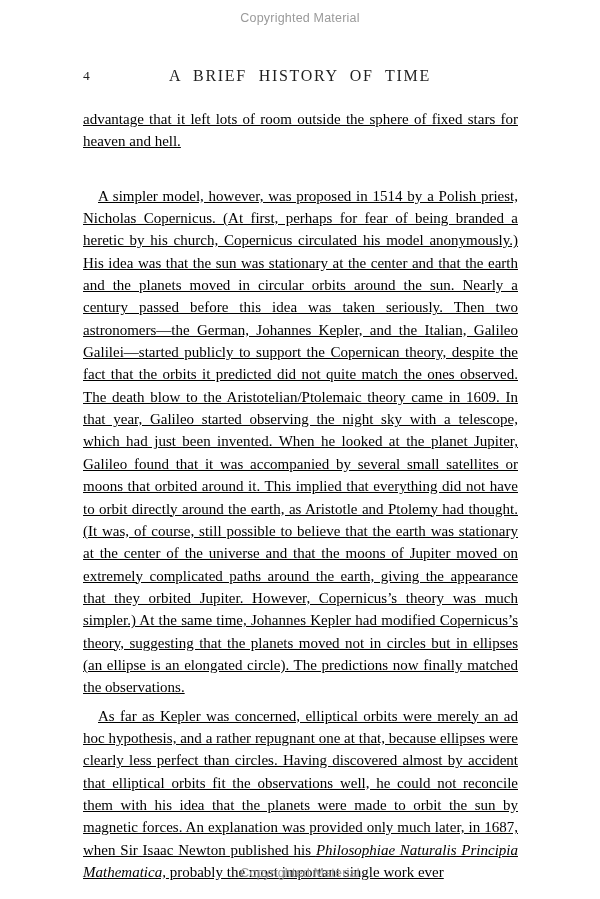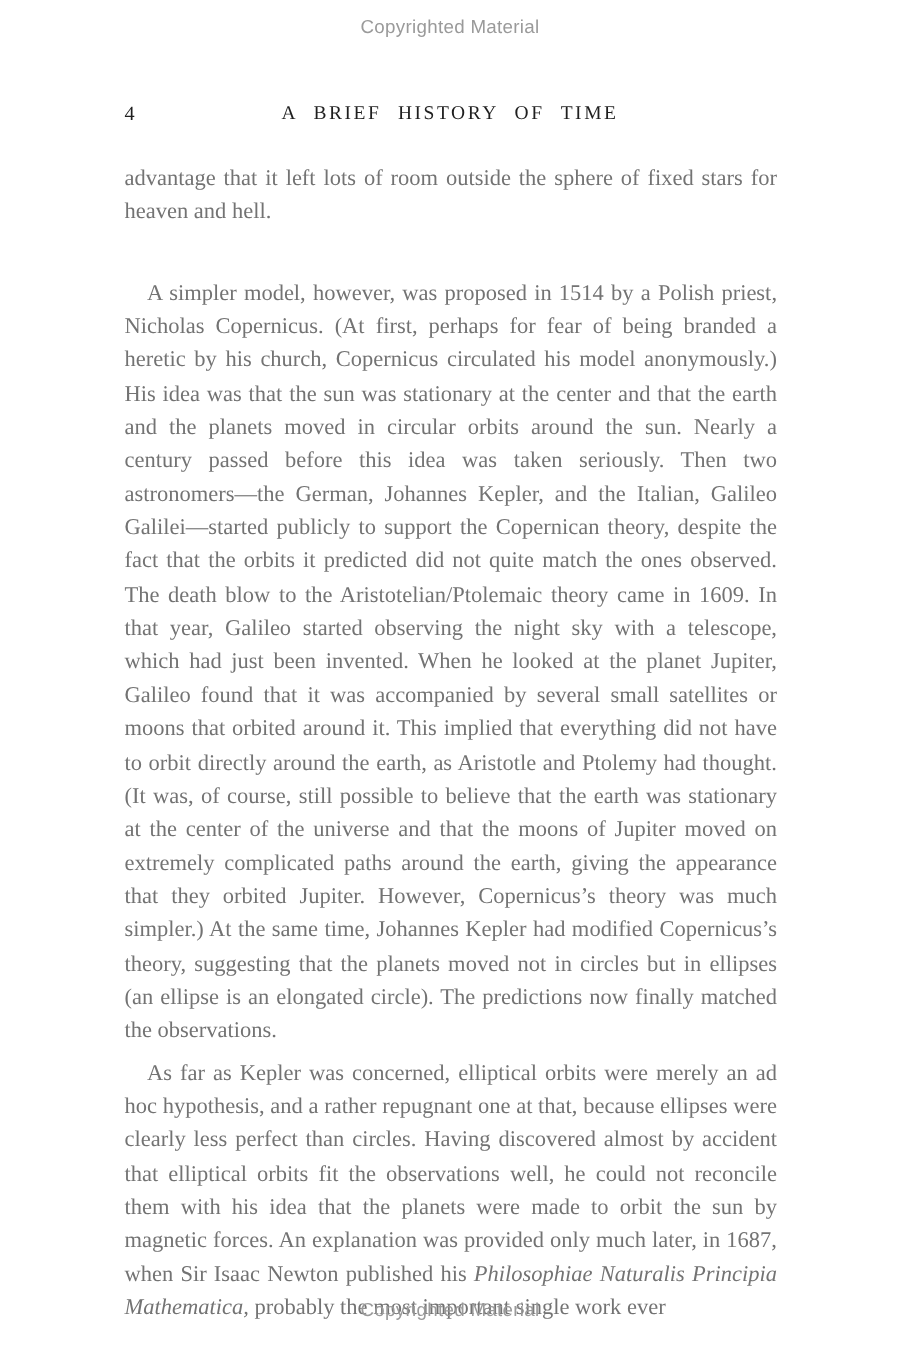--- a/index.html
+++ b/index.html
@@ -39,34 +39,35 @@
   .pagenum {
     position: absolute;
     left: 0;
     top: 1px;
     font-size: 13.5px;
     color: #1f1f1f;
   }
   .running {
     display: block;
     text-align: center;
-    font-size: 13px;
+    font-size: 16px;
     letter-spacing: 1.7px;
     word-spacing: 6px;
     color: #1f1f1f;
   }
   .body-text {
     position: absolute;
     top: 108px;
     left: 83px;
     width: 435px;
     font-size: 15px;
     line-height: 22.35px;
     text-align: justify;
-    color: #737373;
+    color: #000000;
+    text-decoration: underline;
   }
   .body-text p { margin: 0; }
   .body-text p.indent { text-indent: 15px; margin-top: 32px; }
   .body-text p.space-before { margin-top: 6px; }
   .body-text em { font-style: italic; }
 </style>
 </head>
 <body>
 
 <div class="page">

